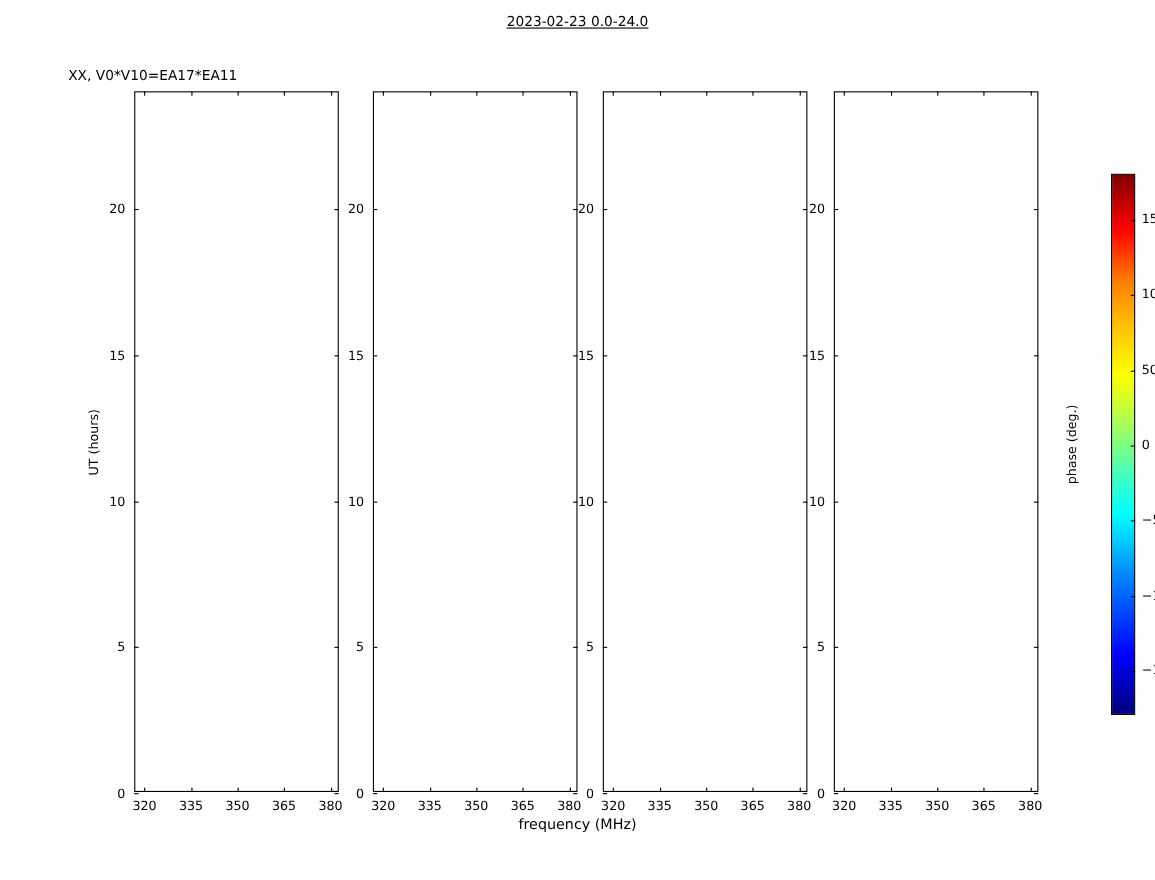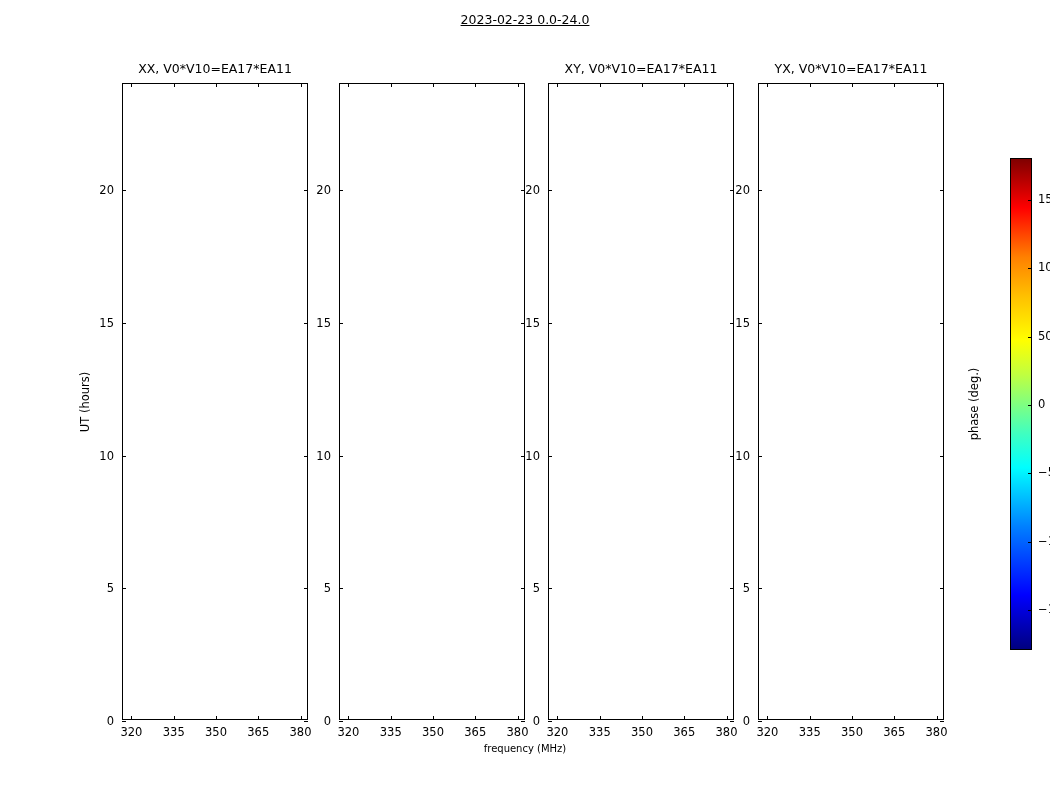--- a/index.html
+++ b/index.html
@@ -44,21 +44,20 @@
     height: 100%;
     border: 1.1px solid #000;
     background: #ffffff;
     box-sizing: border-box;
   }
   .panel-title {
     position: absolute;
     top: -22px;
     left: -60px;
     width: calc(100% + 120px);
-    text-align: center;
     font-size: 12.5px;
     white-space: nowrap;
   }
   
   .tick-x {
     position: absolute;
     bottom: -1px;
     width: 1px;
     height: 4px;
     background: #000;
@@ -105,21 +104,21 @@
     font-size: 11.5px;
     transform: translate(-50%, -50%) rotate(-90deg);
     white-space: nowrap;
   }
   .xlabel {
     position: absolute;
     top: 743px;
     left: 0;
     width: 1050px;
     text-align: center;
-    font-size: 10px;
+    font-size: 13px;
   }
   
   #colorbar {
     position: absolute;
     left: 1010px;
     top: 158px;
     width: 22px;
     height: 492px;
     border: 1px solid #000;
     box-sizing: border-box;
@@ -232,21 +231,20 @@
         <div class="tick-y" style="top: 238.875px;"></div>
         <div class="tick-y-right" style="top: 238.875px;"></div>
         <div class="yticklabel" style="top: 238.875px;">15</div>
         <div class="tick-y" style="top: 106.167px;"></div>
         <div class="tick-y-right" style="top: 106.167px;"></div>
         <div class="yticklabel" style="top: 106.167px;">20</div>
       </div>
   </div>
 
   <div class="panel" id="panel2" style="left:548px; width:186px;">
-    <div class="panel-title">XY, V0*V10=EA17*EA11</div>
     <div class="axes">
         <div class="tick-x" style="left: 8.45455px;"></div>
         <div class="tick-x-top" style="left: 8.45455px;"></div>
         <div class="xticklabel" style="left: 8.45455px;">320</div>
         <div class="tick-x" style="left: 50.7273px;"></div>
         <div class="tick-x-top" style="left: 50.7273px;"></div>
         <div class="xticklabel" style="left: 50.7273px;">335</div>
         <div class="tick-x" style="left: 93px;"></div>
         <div class="tick-x-top" style="left: 93px;"></div>
         <div class="xticklabel" style="left: 93px;">350</div>
@@ -268,21 +266,20 @@
         <div class="tick-y" style="top: 238.875px;"></div>
         <div class="tick-y-right" style="top: 238.875px;"></div>
         <div class="yticklabel" style="top: 238.875px;">15</div>
         <div class="tick-y" style="top: 106.167px;"></div>
         <div class="tick-y-right" style="top: 106.167px;"></div>
         <div class="yticklabel" style="top: 106.167px;">20</div>
       </div>
   </div>
 
   <div class="panel" id="panel3" style="left:758px; width:186px;">
-    <div class="panel-title">YX, V0*V10=EA17*EA11</div>
     <div class="axes">
         <div class="tick-x" style="left: 8.45455px;"></div>
         <div class="tick-x-top" style="left: 8.45455px;"></div>
         <div class="xticklabel" style="left: 8.45455px;">320</div>
         <div class="tick-x" style="left: 50.7273px;"></div>
         <div class="tick-x-top" style="left: 50.7273px;"></div>
         <div class="xticklabel" style="left: 50.7273px;">335</div>
         <div class="tick-x" style="left: 93px;"></div>
         <div class="tick-x-top" style="left: 93px;"></div>
         <div class="xticklabel" style="left: 93px;">350</div>

